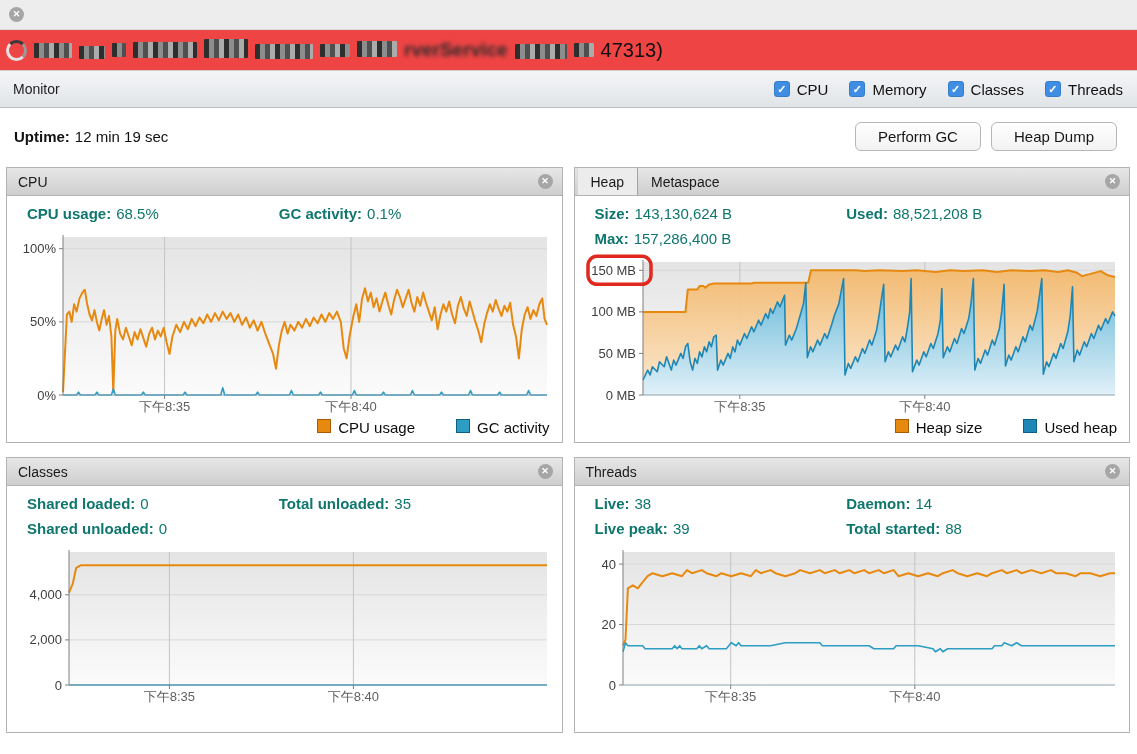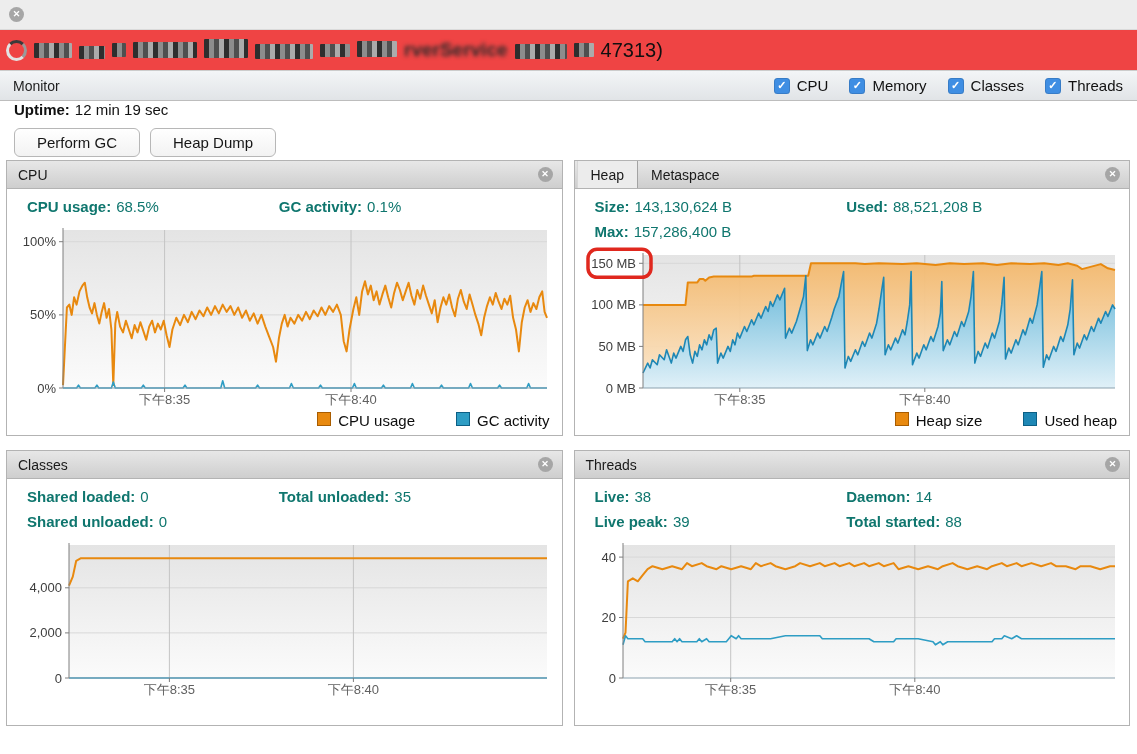--- a/index.html
+++ b/index.html
@@ -7,27 +7,27 @@
   
   .tabstrip{height:30px;background:#ededed;border-bottom:1px solid #dadada;display:flex;align-items:center;padding-left:9px;box-sizing:border-box;}
   .closeicon{width:15px;height:15px;min-width:15px;border-radius:50%;background:#a6a6a6;color:#fff;font-size:9px;line-height:15px;text-align:center;font-weight:bold;cursor:default;}
   
   .titlebar{height:40px;display:flex;align-items:center;padding-left:6px;gap:7px;background:#ef4444;}
   .spinner{width:21px;height:21px;border-radius:50%;border:3.5px solid #e3e3e3;border-top-color:#3a3a3a;border-right-color:#9a9a9a;box-sizing:border-box;}
   .pxb{display:inline-block;background:repeating-linear-gradient(90deg,#2e2e2e 0 5px,#8d8d8d 5px 10px,#4f4f4f 10px 15px,#ababab 15px 20px);border-radius:1px;}
   .blurred{filter:blur(2.2px);font-size:19px;font-weight:bold;color:#2b2b2b;white-space:nowrap;}
   .titlesuffix{font-size:20px;color:#101010;white-space:nowrap;}
   
-  .monitorbar{height:31px;background:linear-gradient(#f3f5f7,#e1e4e7);border-top:1px solid #cccccc;border-bottom:1px solid #bdbdbd;display:flex;align-items:center;justify-content:space-between;padding:0 14px 0 13px;box-sizing:border-box;}
+  .monitorbar{height:38px;background:linear-gradient(#f3f5f7,#e1e4e7);border-top:1px solid #cccccc;border-bottom:1px solid #bdbdbd;display:flex;align-items:center;justify-content:space-between;padding:0 14px 0 13px;box-sizing:border-box;}
   .monitorlabel{font-size:14px;color:#1d1d1d;}
   .cbgroup{display:flex;gap:21px;align-items:center;}
   .cbitem{display:inline-flex;align-items:center;gap:7px;font-size:15px;color:#111;cursor:default;}
   .cbbox{width:16px;height:16px;border-radius:3.5px;background:#3f8ee3;color:#fff;font-size:11px;font-weight:bold;display:flex;align-items:center;justify-content:center;box-shadow:inset 0 0 0 1px rgba(0,0,0,.12);}
   
-  .statusrow{height:56px;display:flex;align-items:flex-start;justify-content:space-between;padding:0 20px 0 14px;flex-direction:column;}
+  .statusrow{height:56px;display:flex;align-items:center;justify-content:space-between;padding:0 20px 0 14px;}
   .uptime{font-size:15px;color:#111;}
   .uptime b{margin-right:5px;}
   .btnrow{display:flex;gap:10px;}
   .btn{font-size:15px;color:#161616;padding:5px 22px;border:1px solid #b7b7b7;border-radius:6px;background:linear-gradient(#ffffff,#f2f2f2);cursor:default;white-space:nowrap;}
   
   .panels{display:grid;grid-template-columns:1fr 1fr;gap:14px 11px;padding:3px 7px 0 6px;}
   .panel{border:1px solid #b3b3b3;height:276px;display:flex;flex-direction:column;background:#fff;box-sizing:border-box;}
   .phead{height:28px;min-height:28px;background:linear-gradient(#e7e7e7,#cecece);border-bottom:1px solid #b3b3b3;display:flex;align-items:center;padding:0 9px 0 11px;font-size:14px;color:#1a1a1a;box-sizing:border-box;}
   .phead .closeicon{margin-left:auto;}
   .tab{height:100%;display:flex;align-items:center;padding:0 13px;font-size:14px;color:#1a1a1a;cursor:default;}

